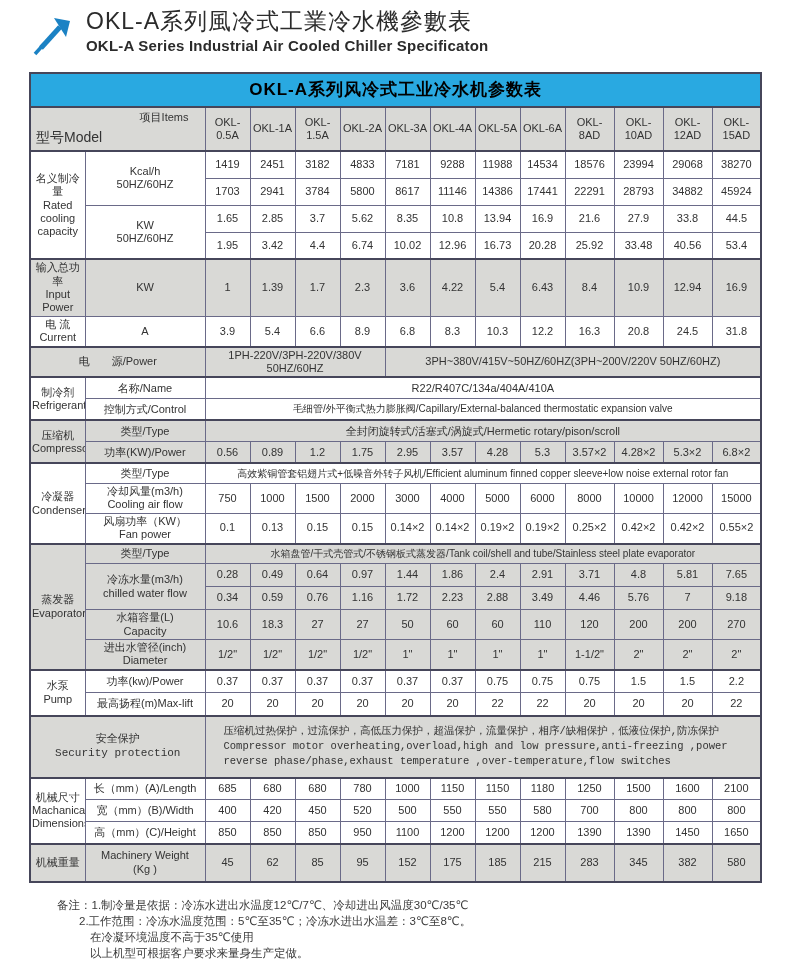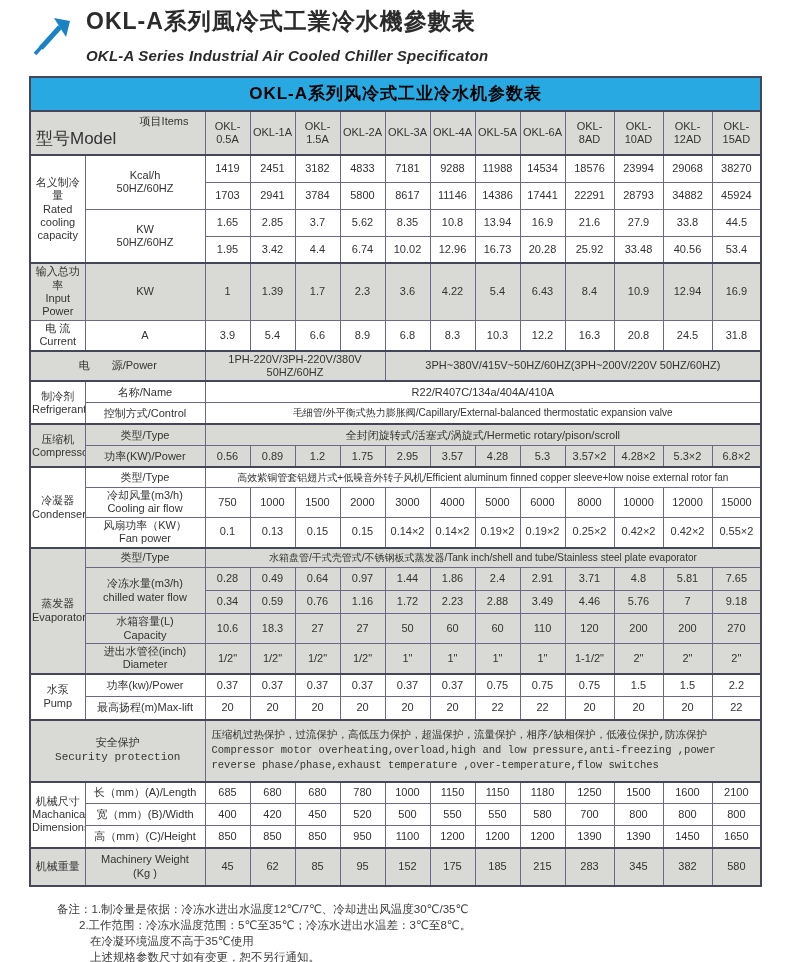--- a/index.html
+++ b/index.html
@@ -4,22 +4,22 @@
 <style>
   html,body{margin:0;padding:0;}
   body{
     width:789px;height:962px;background:#ffffff;
     font-family:"Liberation Sans","DejaVu Sans",sans-serif;
     color:#2e2e2e;overflow:hidden;
   }
   
   .page-header{display:flex;align-items:flex-start;margin:8px 0 0 28px;gap:12px;}
   .logo{flex:0 0 auto;margin-top:2px;}
-  .title-zh{font-size:23px;font-weight:bold;letter-spacing:1px;color:#2b2b2b;line-height:26px;}
-  .title-en{font-size:15px;font-weight:bold;color:#2b2b2b;margin-top:13px;letter-spacing:.2px;font-style:italic;}
+  .title-zh{font-size:23px;font-weight:normal;letter-spacing:1px;color:#2b2b2b;line-height:26px;}
+  .title-en{font-size:15px;font-weight:bold;color:#2b2b2b;margin-top:3px;letter-spacing:.2px;}
   
   table{
     border-collapse:collapse;table-layout:fixed;width:731px;
     margin:12px 0 0 29px;border:2px solid #46465a;
   }
   th,td{
     border:1px solid #6a6a88;font-weight:normal;text-align:center;vertical-align:middle;
     font-size:11px;line-height:1.22;padding:1px;white-space:pre-line;overflow:hidden;color:#333;
   }
   tr.g th,tr.g td{background:#d9d9d6;}
@@ -29,23 +29,23 @@
   .banner{
     background:#29a9e1 !important;color:#000000;font-size:17px;font-weight:bold;
     height:30px;letter-spacing:1px;border:2px solid #46465a;
   }
   .corner{
     position:relative;
     background-image:linear-gradient(to bottom right,
       transparent calc(50% - 1px),#6a6a88 calc(50% - 1px),#6a6a88 50%,transparent 50%);
   }
   .c-items{position:absolute;top:3px;right:16px;font-size:11px;}
-  .c-model{position:absolute;bottom:4px;left:5px;font-size:17px;}
+  .c-model{position:absolute;bottom:4px;left:5px;font-size:14px;}
   .small td,td.small{font-size:10px;}
-  .sec-text{text-align:left;padding:3px 6px;font-size:10.5px;line-height:1.45;}
+  .sec-text{text-align:left;padding:3px 18px;font-size:10.5px;line-height:1.45;}
   
   .notes-zh{margin:14px 0 0 57px;font-size:11.5px;color:#3a3a3a;line-height:16px;}
   .ind1{padding-left:22px;}
   .ind2{padding-left:33px;}
 </style>
 </head>
 <body>
 
 <div>
 
@@ -277,21 +277,21 @@
           <td>0.25×2</td>
           <td>0.42×2</td>
           <td>0.42×2</td>
           <td>0.55×2</td>
         </tr>
 
     <tr class="g sec h20">
       <th rowspan="5">蒸发器
 Evaporator</th>
       <th>类型/Type</th>
-      <td colspan="12" class="small">水箱盘管/干式壳管式/不锈钢板式蒸发器/Tank inch/shell and tube/Stainless steel plate evaporator</td>
+      <td colspan="12" class="small">水箱盘管/干式壳管式/不锈钢板式蒸发器/Tank coil/shell and tube/Stainless steel plate evaporator</td>
     </tr>
     <tr class="g h23">
       <th rowspan="2">冷冻水量(m3/h)
 chilled water flow</th>
     <td>0.28</td>
           <td>0.49</td>
           <td>0.64</td>
           <td>0.97</td>
           <td>1.44</td>
           <td>1.86</td>
@@ -454,17 +454,18 @@
           <td>382</td>
           <td>580</td>
         </tr>
   </tbody>
     </table>
 
   <div class="notes-zh">
     <div>备注：1.制冷量是依据：冷冻水进出水温度12℃/7℃、冷却进出风温度30℃/35℃</div>
     <div class="ind1">2.工作范围：冷冻水温度范围：5℃至35℃；冷冻水进出水温差：3℃至8℃。</div>
     <div class="ind2">在冷凝环境温度不高于35℃使用</div>
+    <div class="ind2">以上机型可根据客户要求来量身生产定做。</div>
     <div class="ind2">上述规格参数尺寸如有变更，恕不另行通知。</div>
 
   </div>
 
 </div>
 
 </body></html>

